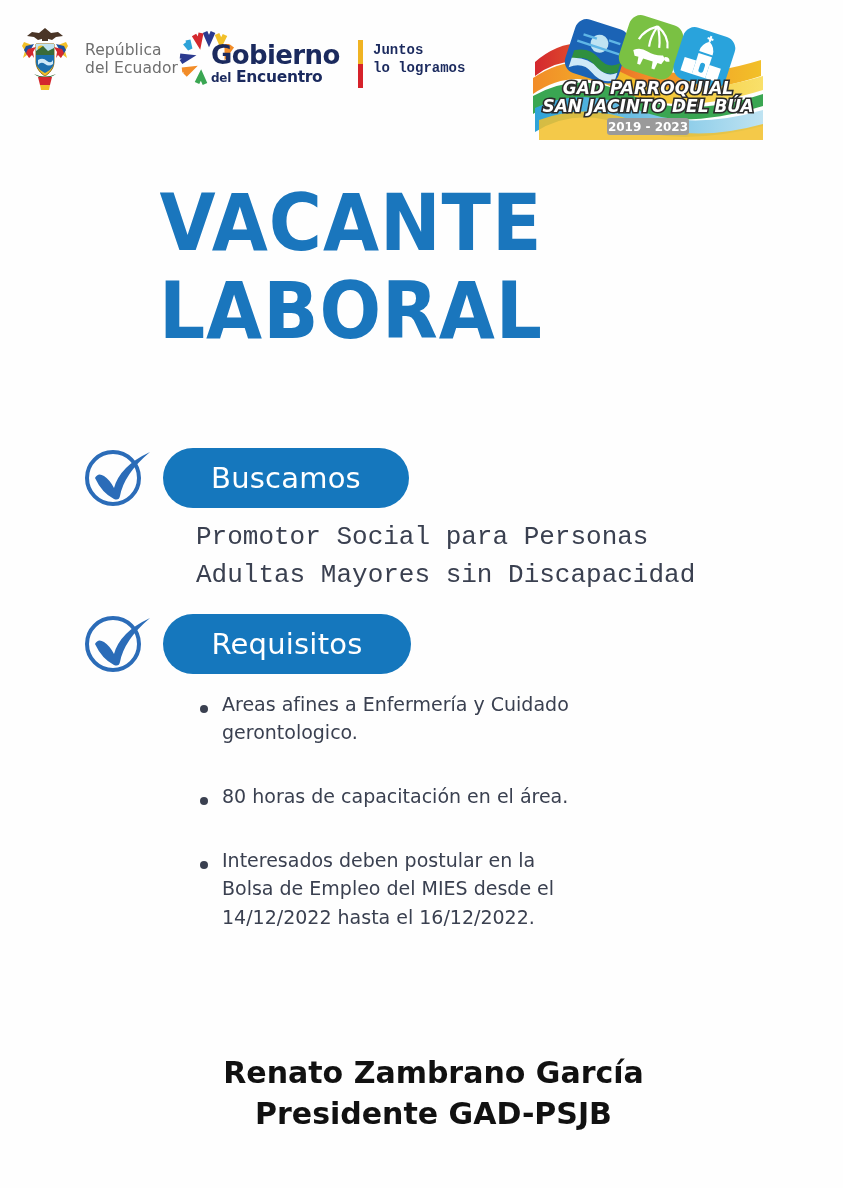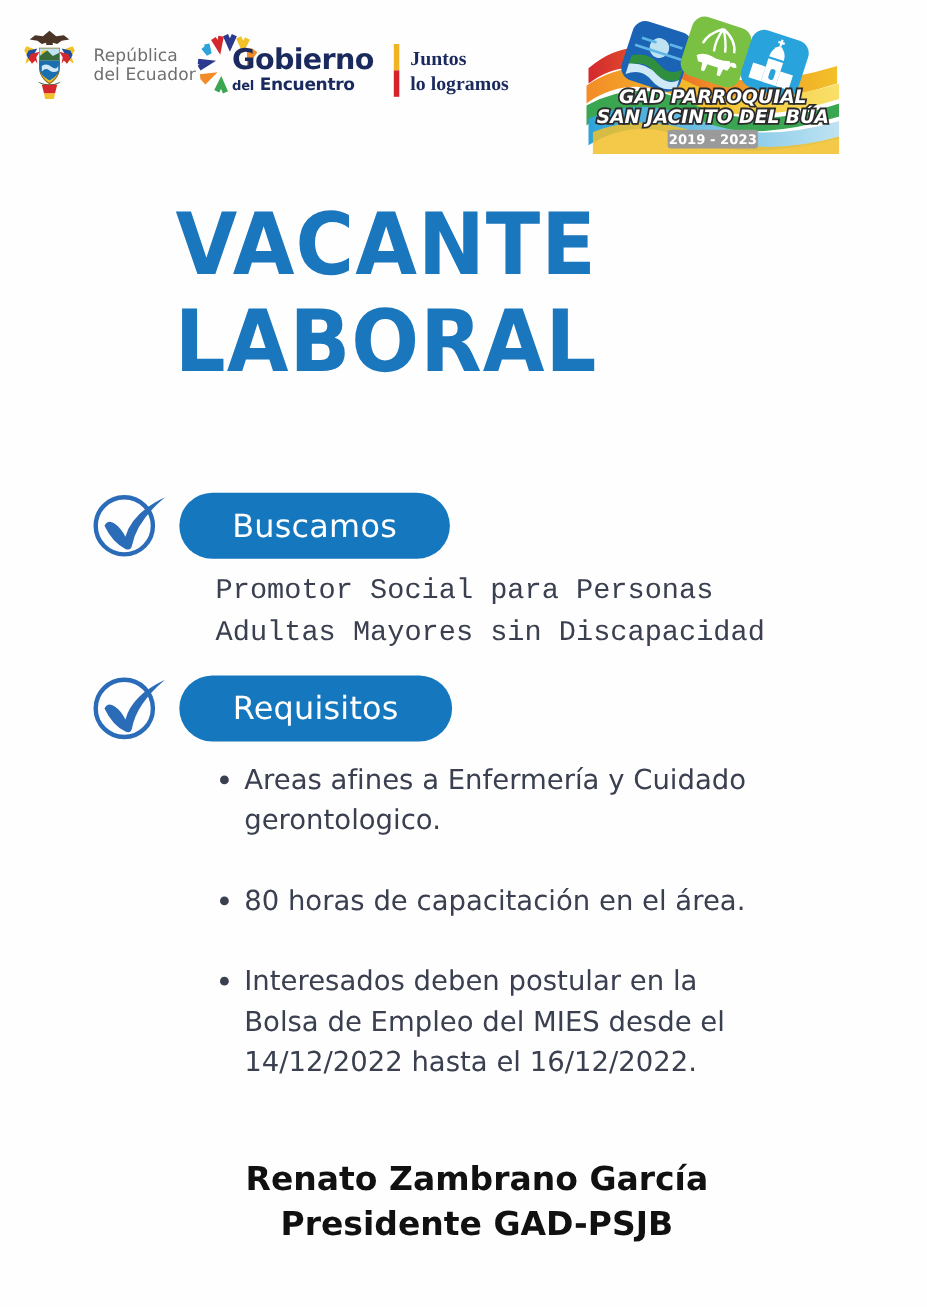--- a/index.html
+++ b/index.html
@@ -100,23 +100,23 @@
     top: 14px;
     width: 5px;
     height: 48px;
   }
   .logo-gobierno .divider .d-top { height: 50%; background: #f0b323; }
   .logo-gobierno .divider .d-bot { height: 50%; background: #d6222a; }
   .logo-gobierno .tagline {
     position: absolute;
     left: 198px;
     top: 16px;
-    font-family: Liberation Serif, serif;
+    font-family: Liberation Mono, monospace;
     font-weight: bold;
-    font-size: 18px;
+    font-size: 14px;
     line-height: 1.28;
     color: #1b2a5e;
     white-space: nowrap;
   }
 
   
   .logo-gad {
     position: absolute;
     right: 8px;
     top: 2px;
@@ -198,21 +198,21 @@
     position: absolute;
     left: 196px;
     top: 690px;
     width: 640px;
   }
   .bullet-item {
     position: relative;
     padding-left: 26px;
     margin-bottom: 36px;
     font-family: "DejaVu Sans", sans-serif;
-    font-size: 25px;
+    font-size: 19px;
     line-height: 1.48;
     color: #3a4050;
   }
   .bullet-item:last-child { margin-bottom: 0; }
   .bullet-item::before {
     content: "";
     position: absolute;
     left: 4px;
     top: 15px;
     width: 8px;

